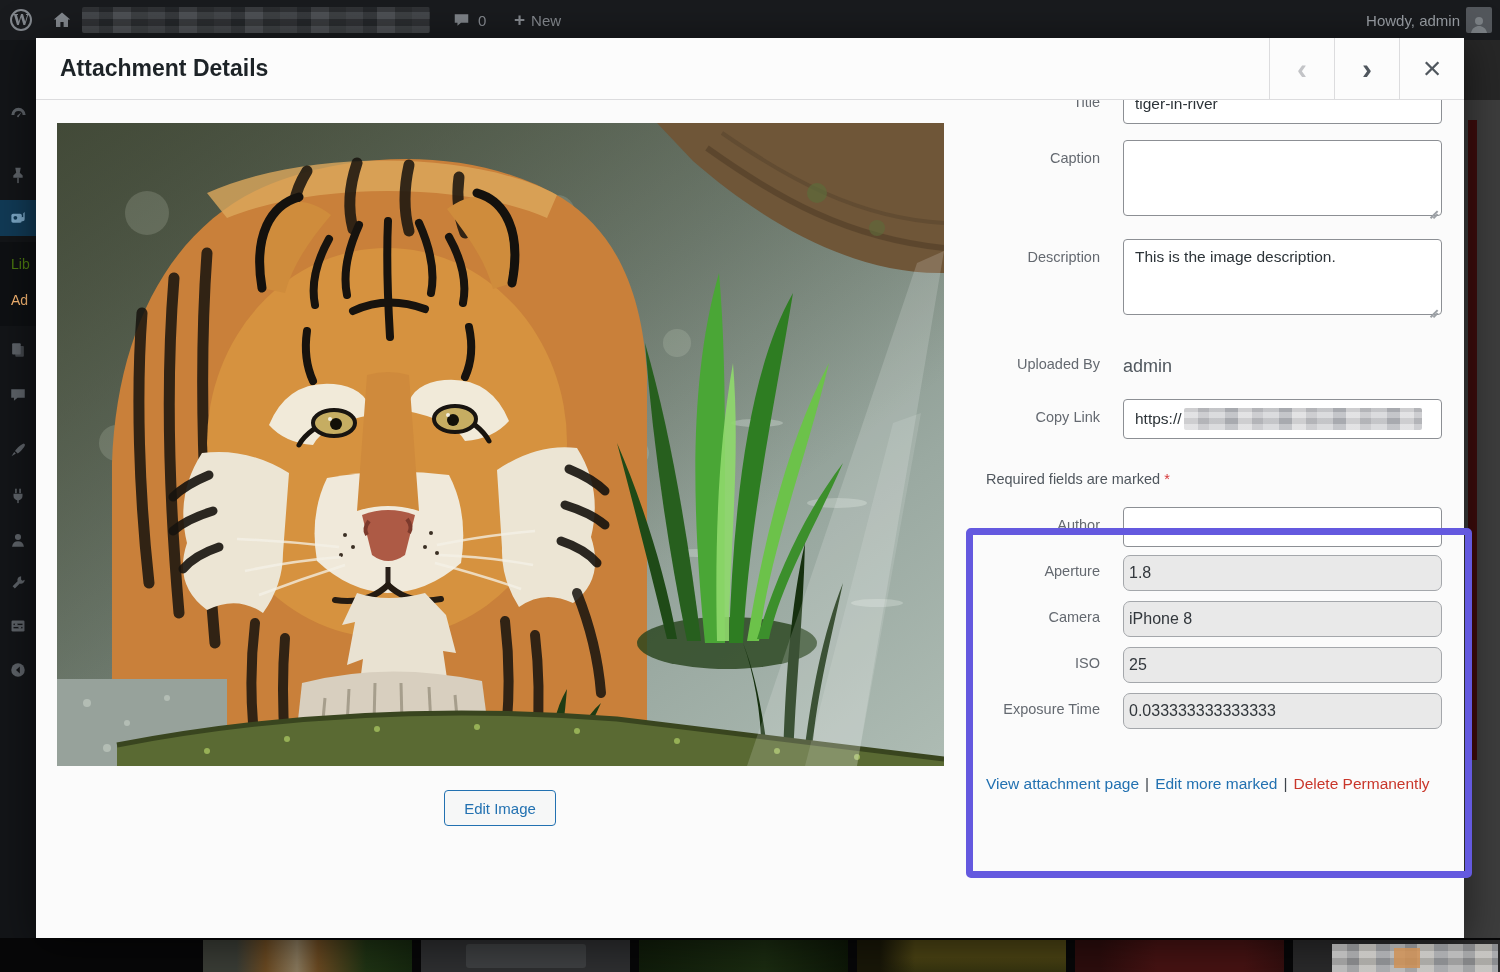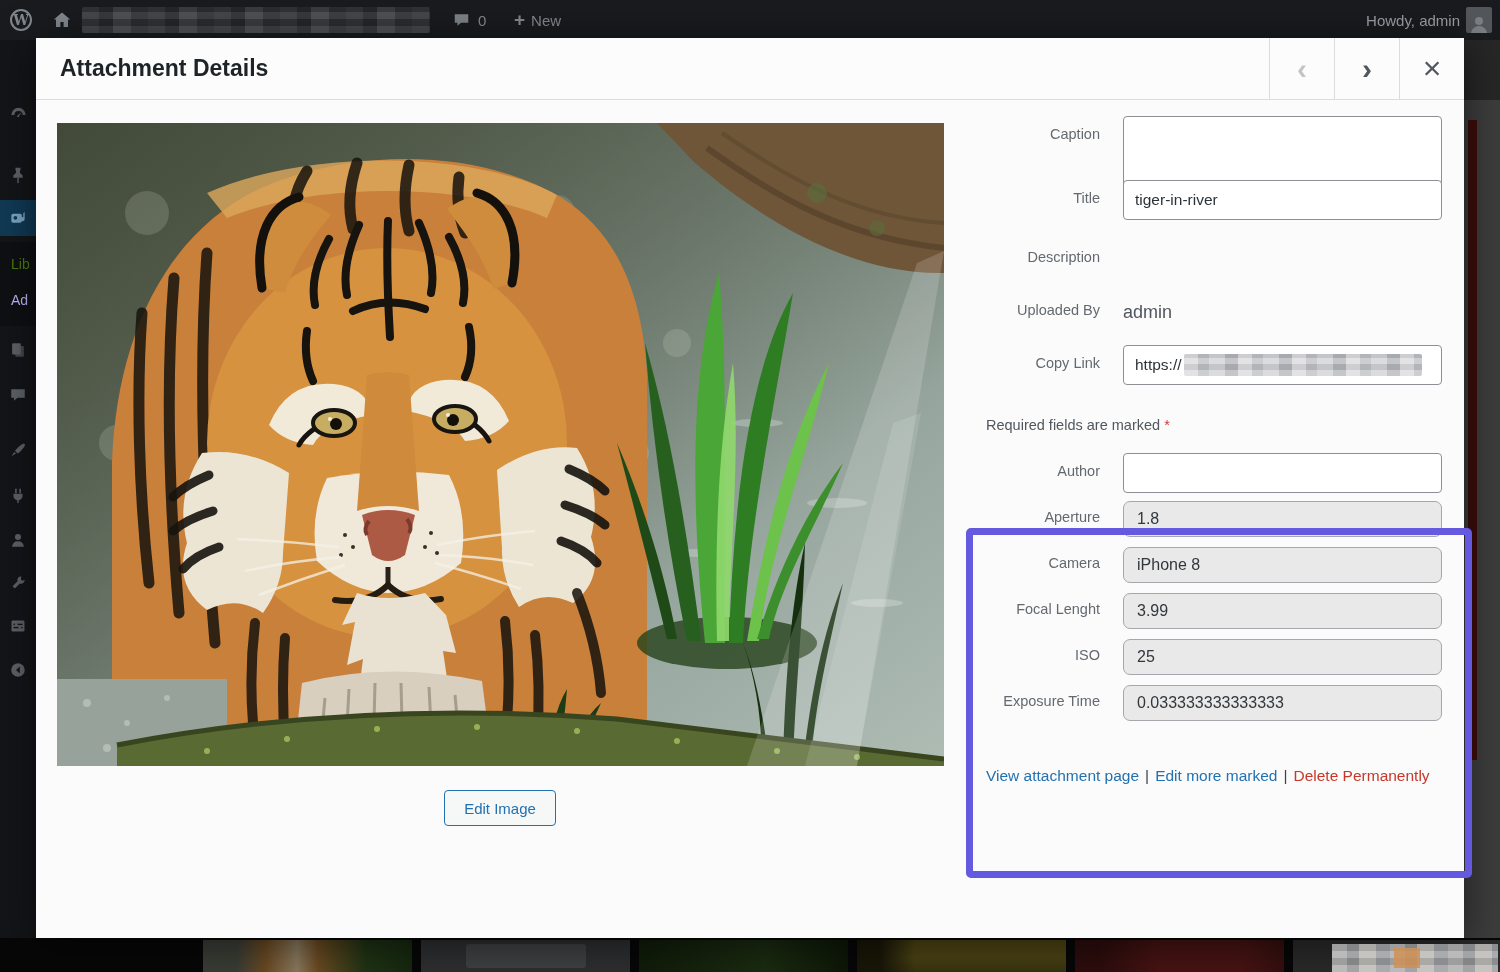--- a/index.html
+++ b/index.html
@@ -32,21 +32,21 @@
 
   
   .admin-sidebar { position:absolute; left:0; top:40px; width:36px; height:898px;
                    background:#131518; z-index:4; }
   .sb-icon { position:absolute; left:0; width:36px; height:36px; display:flex;
              align-items:center; justify-content:center; }
   .sb-active { background:#113a56; }
   .sb-submenu { position:absolute; left:0; top:202px; width:36px; height:84px; background:#0e1013; }
   .sb-frag { position:absolute; left:11px; font-size:14px; white-space:nowrap; }
   .frag-lib { top:14px; color:#4d7c0f; }
-  .frag-ad  { top:50px; color:#c4b5fd; }
+  .frag-ad  { top:50px; color:#fdba74; }
 
   
   .right-strip-top { left:1464px; top:38px; width:36px; height:62px; background:#272727; z-index:3; }
   .right-strip { left:1464px; top:100px; width:36px; height:838px; background:#3d3d3d; z-index:3; }
   .red-strip { left:1468px; top:120px; width:9px; height:640px; background:#3d0c0c; z-index:4; }
 
   
   .grid-strip { left:0; top:938px; width:1500px; height:34px; background:#070708; z-index:3; }
   .thumb { position:absolute; top:2px; height:32px; }
   .thumb-card-inner { position:absolute; left:45px; top:4px; width:120px; height:24px;
@@ -96,21 +96,21 @@
   .copylink-box { width:100%; height:40px; border:1px solid #8c8f94; border-radius:4px;
                   background:#fff; display:flex; align-items:center; padding:0 11px;
                   font-size:15.5px; color:#2c3338; gap:2px; }
   .url-blur { display:inline-block; width:238px; height:22px; border-radius:2px;
               background-image:
                 repeating-linear-gradient(0deg, rgba(255,255,255,.25) 0 6px, rgba(0,0,0,.05) 6px 12px),
                 repeating-linear-gradient(90deg, #d9d9db 0 14px, #bdbec2 14px 25px, #cfd0d3 25px 41px, #b1b3b8 41px 54px); }
   .required-note { padding-left:22px; font-size:14.5px; color:#50575e; }
   .req-star { color:#d63638; }
   .readonly-input { width:100%; height:36px; background:#e9e9e9; border:1px solid #a4a7ab;
-                    border-radius:7px; font-size:16px; color:#32373c; padding:0 13px;
+                    border-radius:7px; font-size:16px; color:#32373c; padding:0 5px;
                     font-family:"Liberation Sans",sans-serif; }
   .custom-row { margin-bottom:10px; }
   .custom-row .field-label { padding-top:8px; }
   .panel-footer { padding-left:22px; font-size:15.5px; white-space:nowrap; }
   .panel-footer a { text-decoration:none; }
   .link-blue { color:#2271b1; }
   .link-red { color:#c9362a; }
   .pipe { color:#3c434a; padding:0 6px; }
 
   
@@ -469,35 +469,39 @@
 
       <polygon points="860,140 887,128 800,643 690,643" fill="#ffffff" opacity=".16"></polygon>
       <polygon points="836,300 864,290 800,643 748,643" fill="#ffffff" opacity=".12"></polygon>
     </svg>
   </div>
 
   <button class="edit-image-btn">Edit Image</button>
 
   <div class="details-panel">
 
+    <div class="field-row row-title">
+      <label class="field-label">Title</label>
+      <div class="input-wrap"><input class="text-input" value="tiger-in-river" style=""></div>
+    </div>
+
     <div class="field-row row-caption">
       <label class="field-label">Caption</label>
       <div class="input-wrap">
         <textarea class="text-area" style=""></textarea>
         <span class="grip"></span>
       </div>
     </div>
 
-    <div class="field-row row-title">
-      <label class="field-label">Title</label>
-      <div class="input-wrap"><input class="text-input" value="tiger-in-river" style=""></div>
-    </div>
-
     <div class="field-row row-desc">
       <label class="field-label">Description</label>
+      <div class="input-wrap">
+        <textarea class="text-area" style="">This is the image description.</textarea>
+        <span class="grip"></span>
+      </div>
     </div>
 
     <div class="field-row row-uploaded">
       <label class="field-label" style="padding-top:10px">Uploaded By</label>
       <span class="static-value">admin</span>
     </div>
 
     <div class="field-row row-copylink">
       <label class="field-label">Copy Link</label>
       <div class="input-wrap">
@@ -520,24 +524,20 @@
 
     <div class="field-row custom-row row-aperture">
       <label class="field-label">Aperture</label>
       <div class="input-wrap"><input class="readonly-input" readonly="" value="1.8" style=""></div>
     </div>
     <div class="field-row custom-row">
       <label class="field-label">Camera</label>
       <div class="input-wrap"><input class="readonly-input" readonly="" value="iPhone 8" style=""></div>
     </div>
     <div class="field-row custom-row">
-      <label class="field-label">Focal Lenght</label>
-      <div class="input-wrap"><input class="readonly-input" readonly="" value="3.99" style=""></div>
-    </div>
-    <div class="field-row custom-row">
       <label class="field-label">ISO</label>
       <div class="input-wrap"><input class="readonly-input" readonly="" value="25" style=""></div>
     </div>
     <div class="field-row custom-row">
       <label class="field-label">Exposure Time</label>
       <div class="input-wrap"><input class="readonly-input" readonly="" value="0.033333333333333" style=""></div>
     </div>
 
     <p class="panel-footer row-footer">
       <a href="#" class="link-blue">View attachment page</a><span class="pipe">|</span><a href="#" class="link-blue">Edit more marked</a><span class="pipe">|</span><a href="#" class="link-red">Delete Permanently</a>

